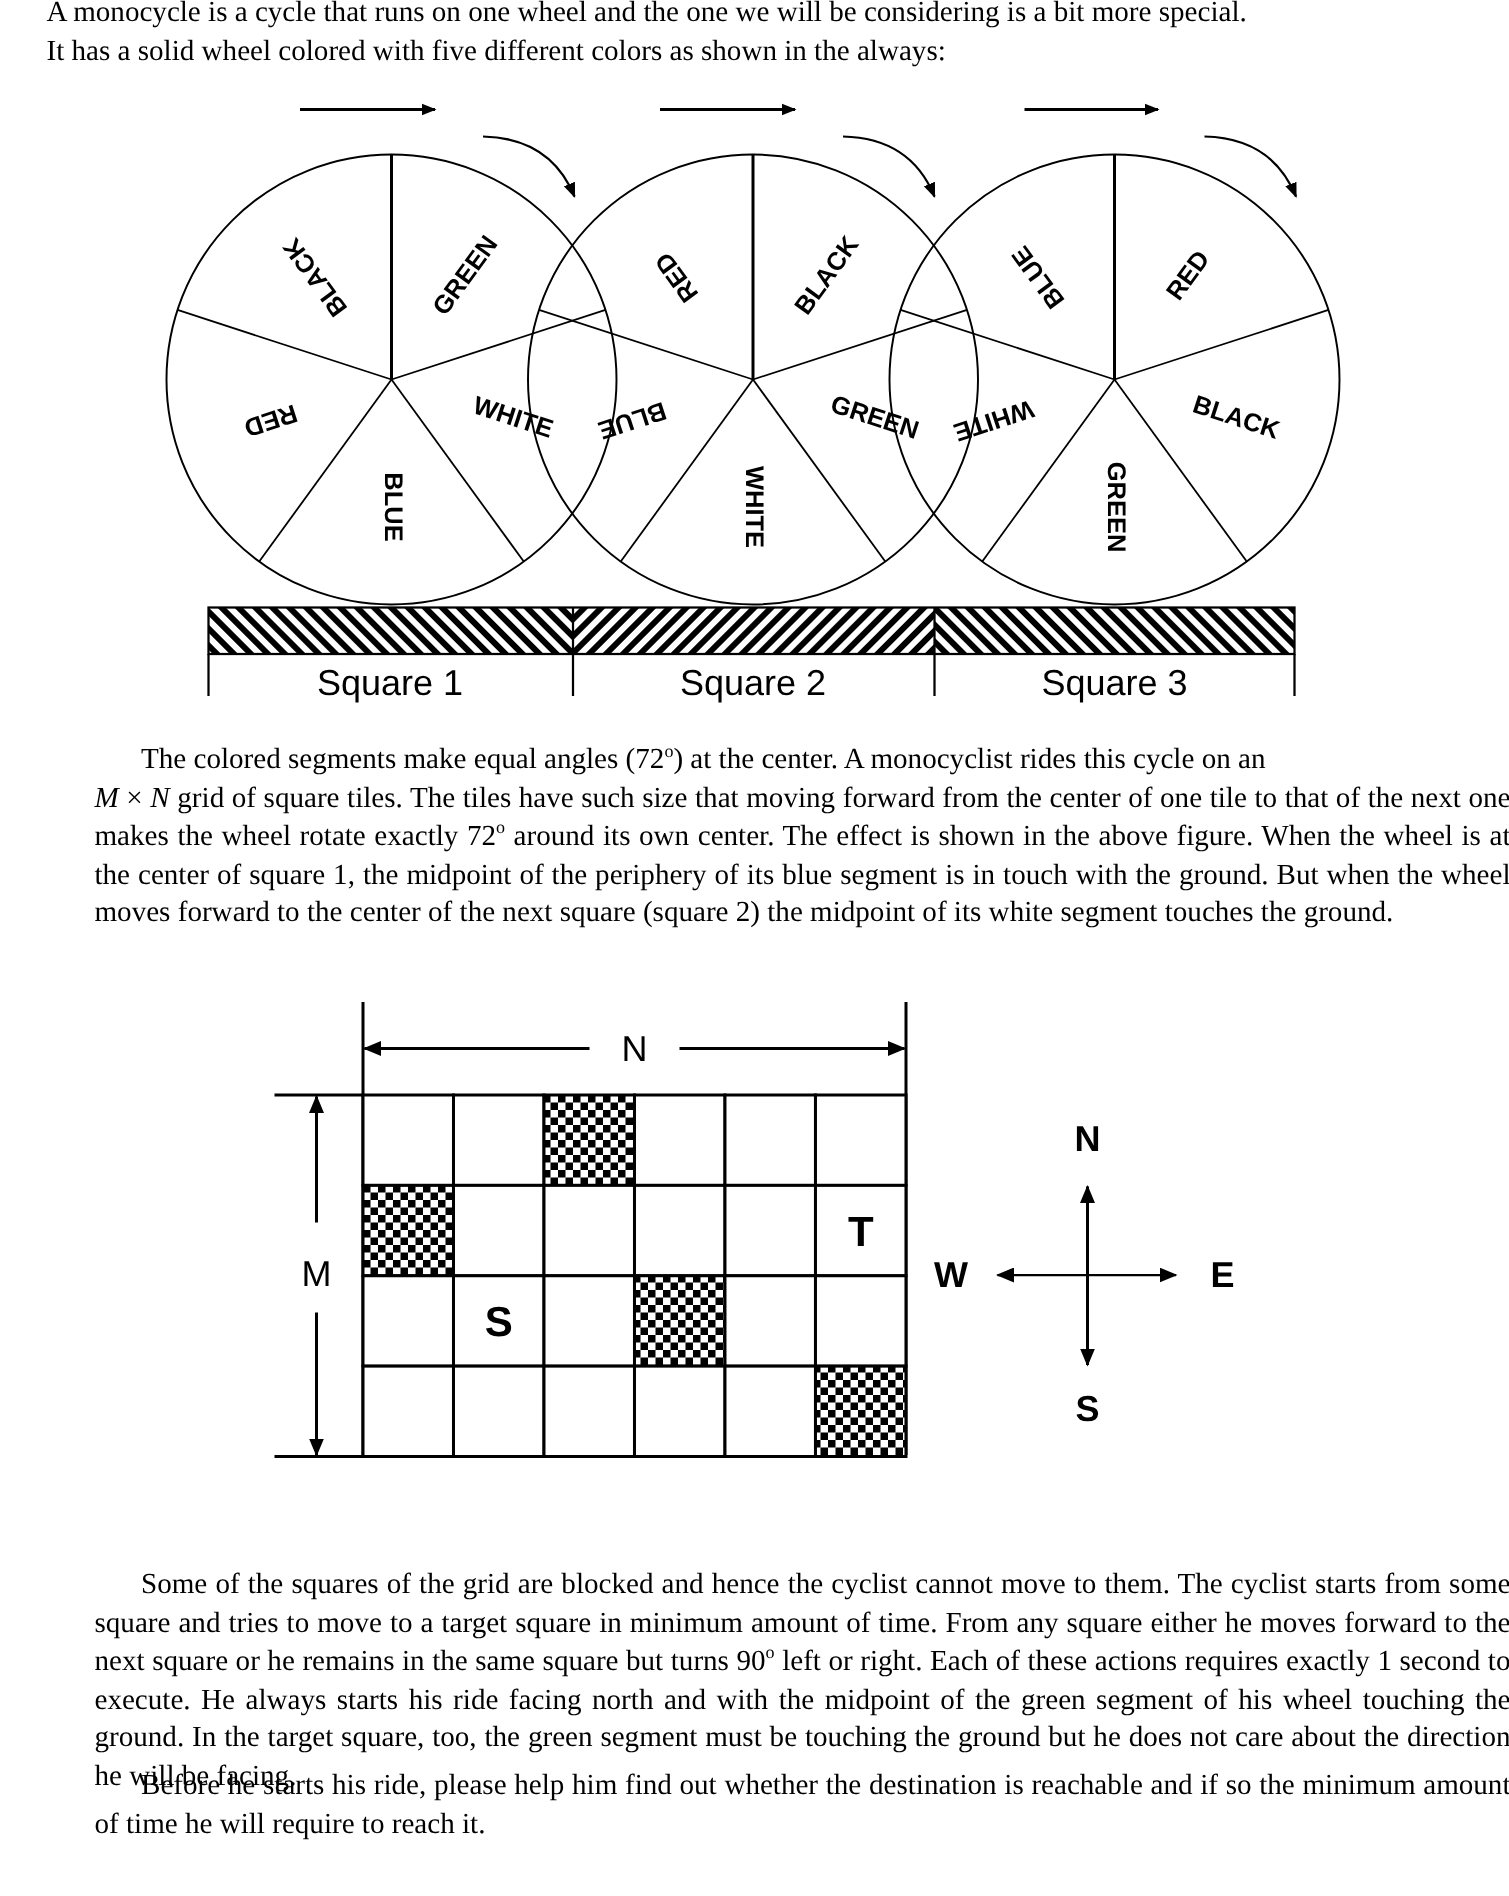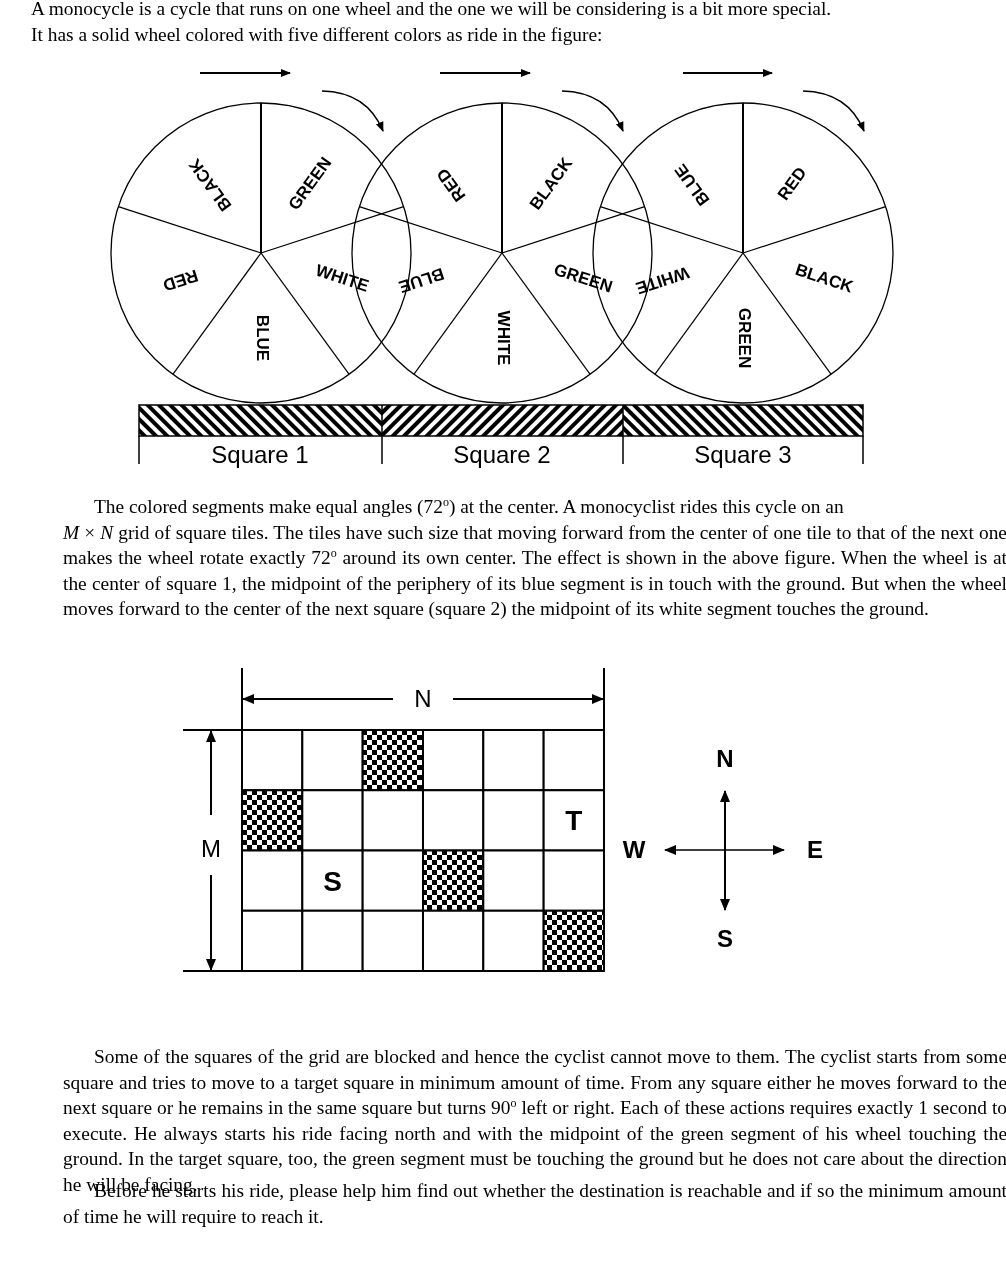--- a/index.html
+++ b/index.html
@@ -11,21 +11,21 @@
   .fig { position: absolute; left: 0; top: 0; }
   .svgtext { font-family: "Liberation Sans", sans-serif; font-weight: bold; }
   .sq-label { font-family: "Liberation Sans", sans-serif; font-size: 24px; }
   sup { font-size: 12px; line-height: 0; }
 </style>
 </head>
 <body>
 
 <p class="para" style="top:-4px;text-align:left;">
   <span>A monocycle is a cycle that runs on one wheel and the one we will be considering is a bit more special.</span><br>
-  <span>It has a solid wheel colored with five different colors as ride in the figure:</span>
+  <span>It has a solid wheel colored with five different colors as shown in the always:</span>
 </p>
 
 <svg class="fig" width="1006" height="480">
   <defs>
     <pattern id="hatchL" width="8" height="8" patternUnits="userSpaceOnUse" patternTransform="rotate(-45)">
       <rect width="8" height="8" fill="#fff"></rect>
       <rect width="4" height="8" fill="#000"></rect>
     </pattern>
     <pattern id="hatchR" width="8" height="8" patternUnits="userSpaceOnUse" patternTransform="rotate(45)">
       <rect width="8" height="8" fill="#fff"></rect>

